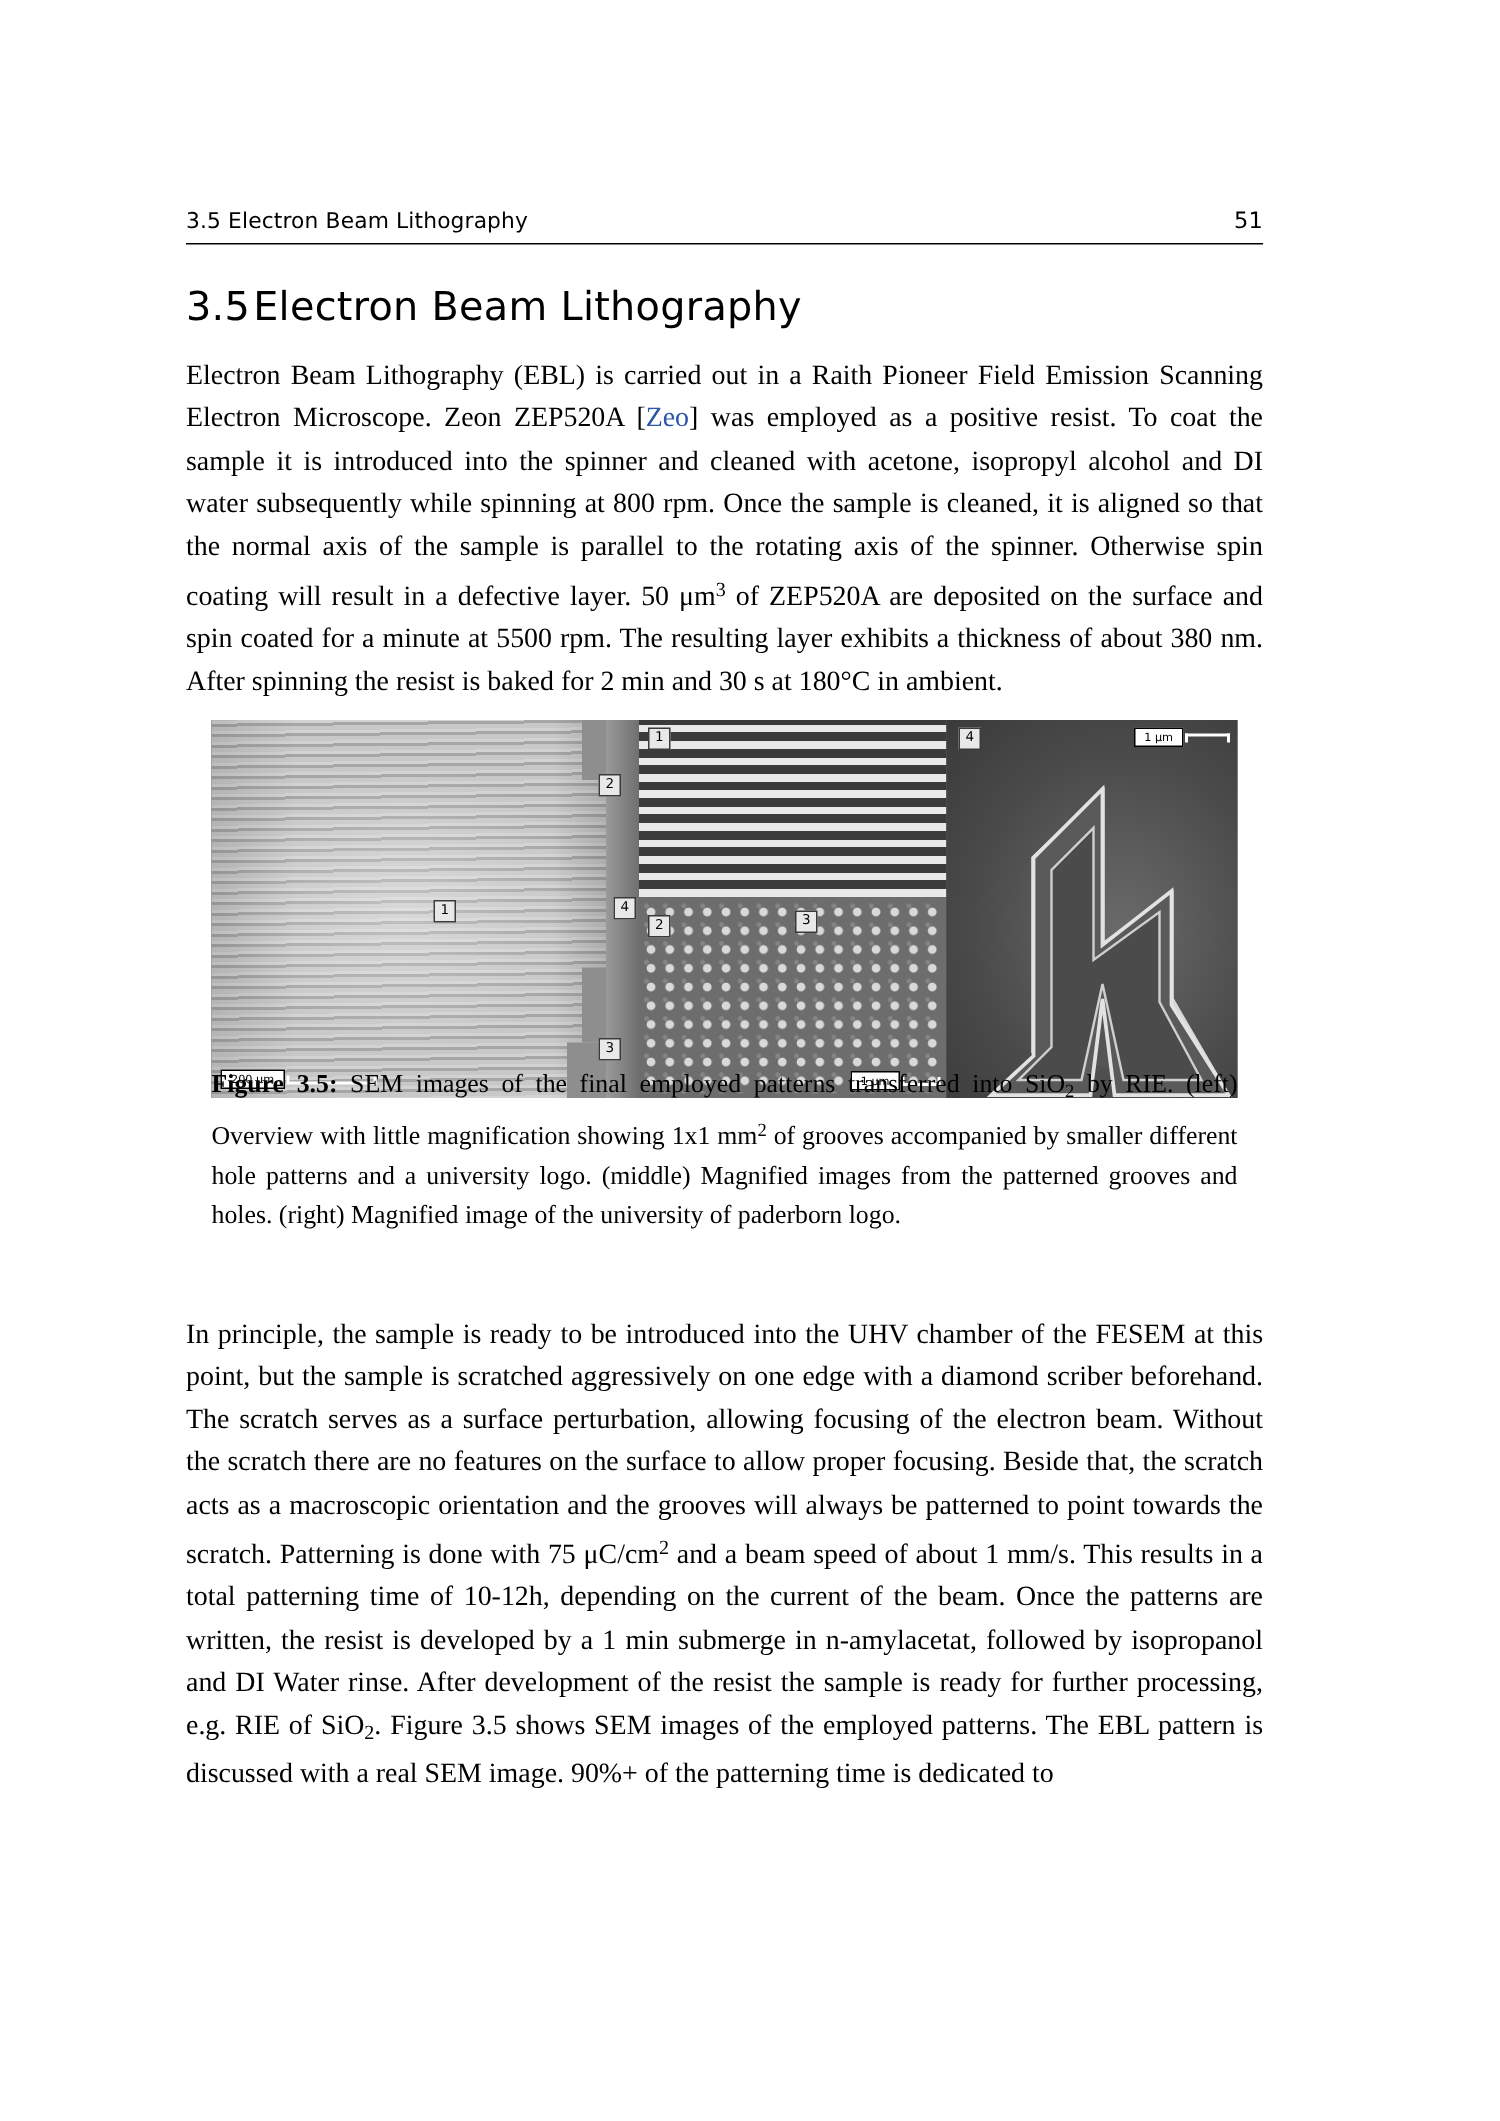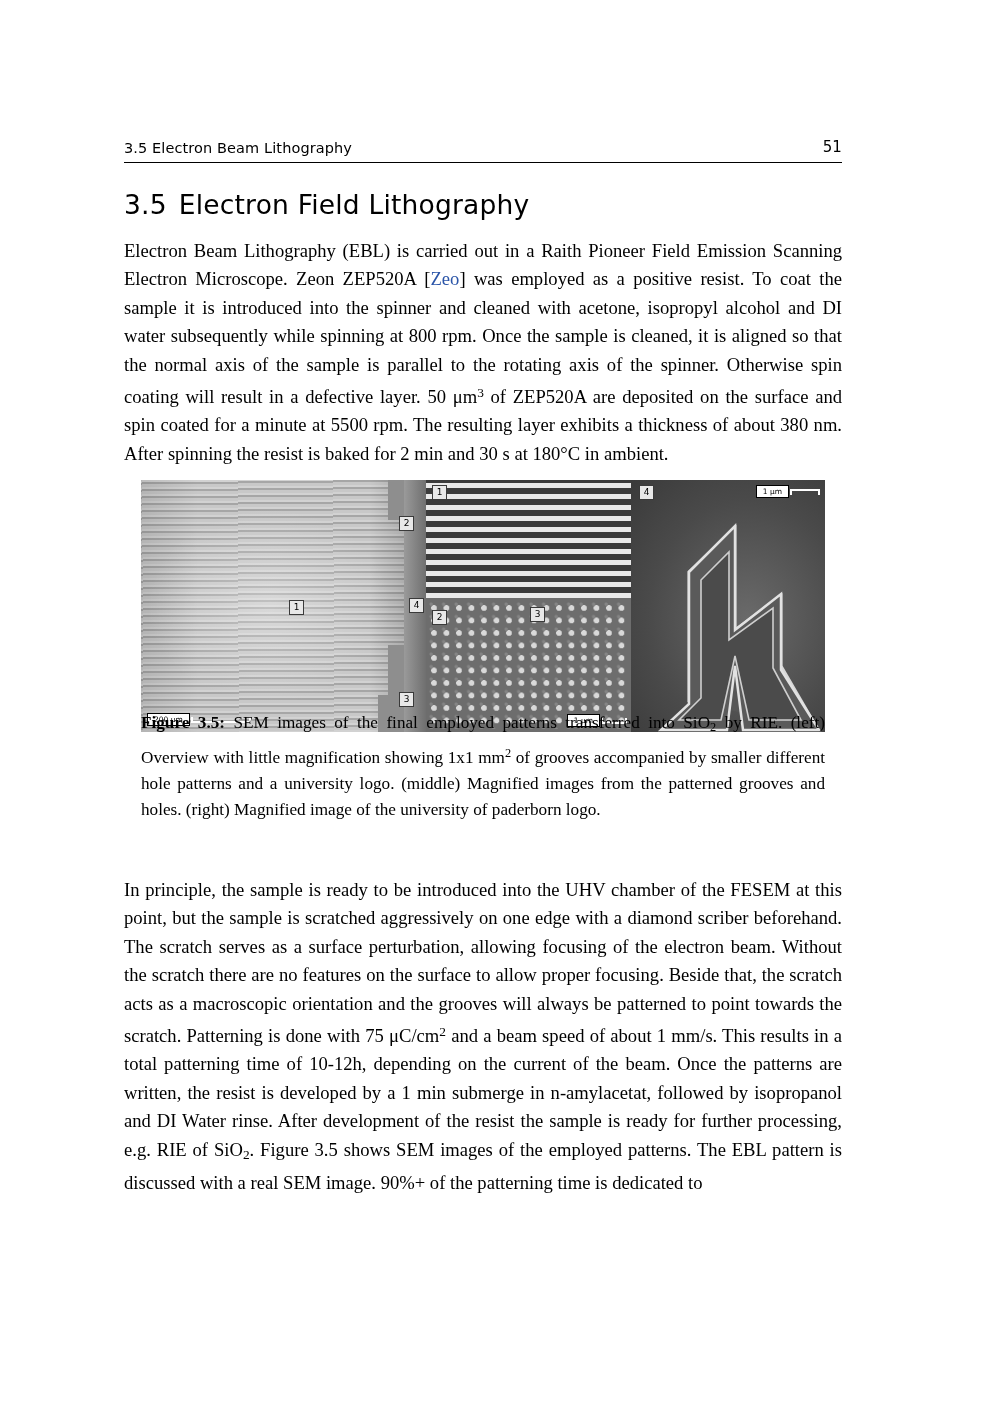--- a/index.html
+++ b/index.html
@@ -43,21 +43,21 @@
   
   .section-title {
     position: absolute;
     left: 124px;
     top: 189px;
     font-family: "DejaVu Sans", sans-serif;
     font-size: 26.5px;
     font-weight: 400;
     letter-spacing: 0.2px;
   }
-  .section-title .num { margin-right: 12px; }
+  .section-title .num { margin-right: 2px; }
 
   
   .para {
     position: absolute;
     width: 718px;
     left: 124px;
     font-size: 18.6px;
     line-height: 28.4px;
     text-align: justify;
     text-justify: inter-word;
@@ -244,21 +244,21 @@
 <body>
 
 <div class="page">
 
   <div class="header">
     <span class="hdr-left">3.5  Electron Beam Lithography</span>
     <span class="hdr-right">51</span>
   </div>
 
   <div class="section-title">
-    <span class="num">3.5</span><span>Electron Field Lithography</span>
+    <span class="num">3.5</span><span>Electron Beam Lithography</span>
   </div>
 
   <div class="para" id="para1">
     <span>Electron Beam Lithography (EBL) is carried out in a Raith Pioneer Field Emission Scanning Electron Microscope. Zeon ZEP520A [</span><span class="cite">Zeo</span><span>] was employed as a positive resist. To coat the sample it is introduced into the spinner and cleaned with acetone, isopropyl alcohol and DI water subsequently while spinning at 800 rpm. Once the sample is cleaned, it is aligned so that the normal axis of the sample is parallel to the rotating axis of the spinner. Otherwise spin coating will result in a defective layer. 50 </span><span>μ</span><span>m</span><sup>3</sup><span> of ZEP520A are deposited on the surface and spin coated for a minute at 5500 rpm. The resulting layer exhibits a thickness of about 380 nm. After spinning the resist is baked for 2 min and 30 s at 180°C in ambient.</span>
   </div>
 
   <div class="figure-wrap">
     <div class="fig-img">
 
       <div class="panel-left">

